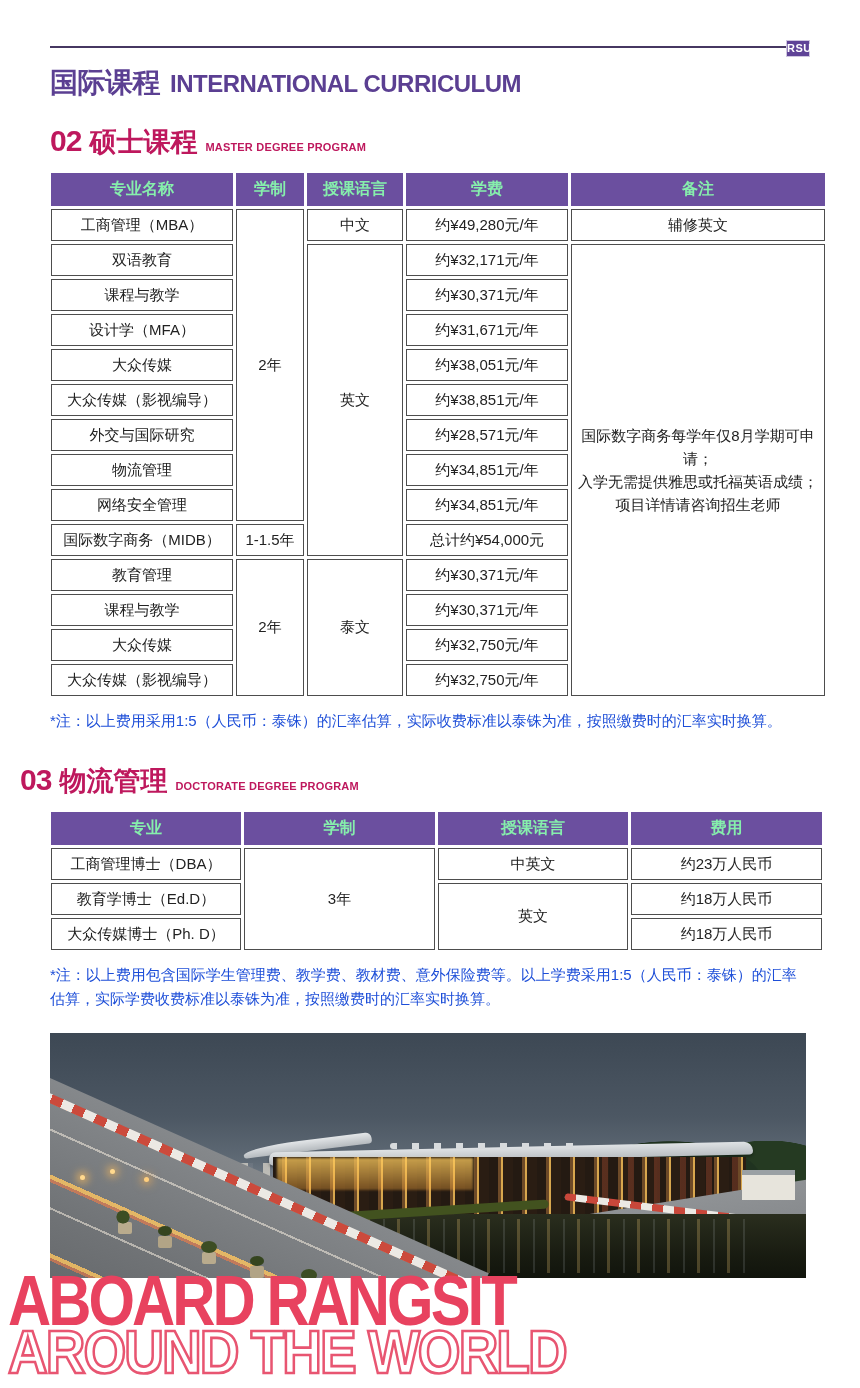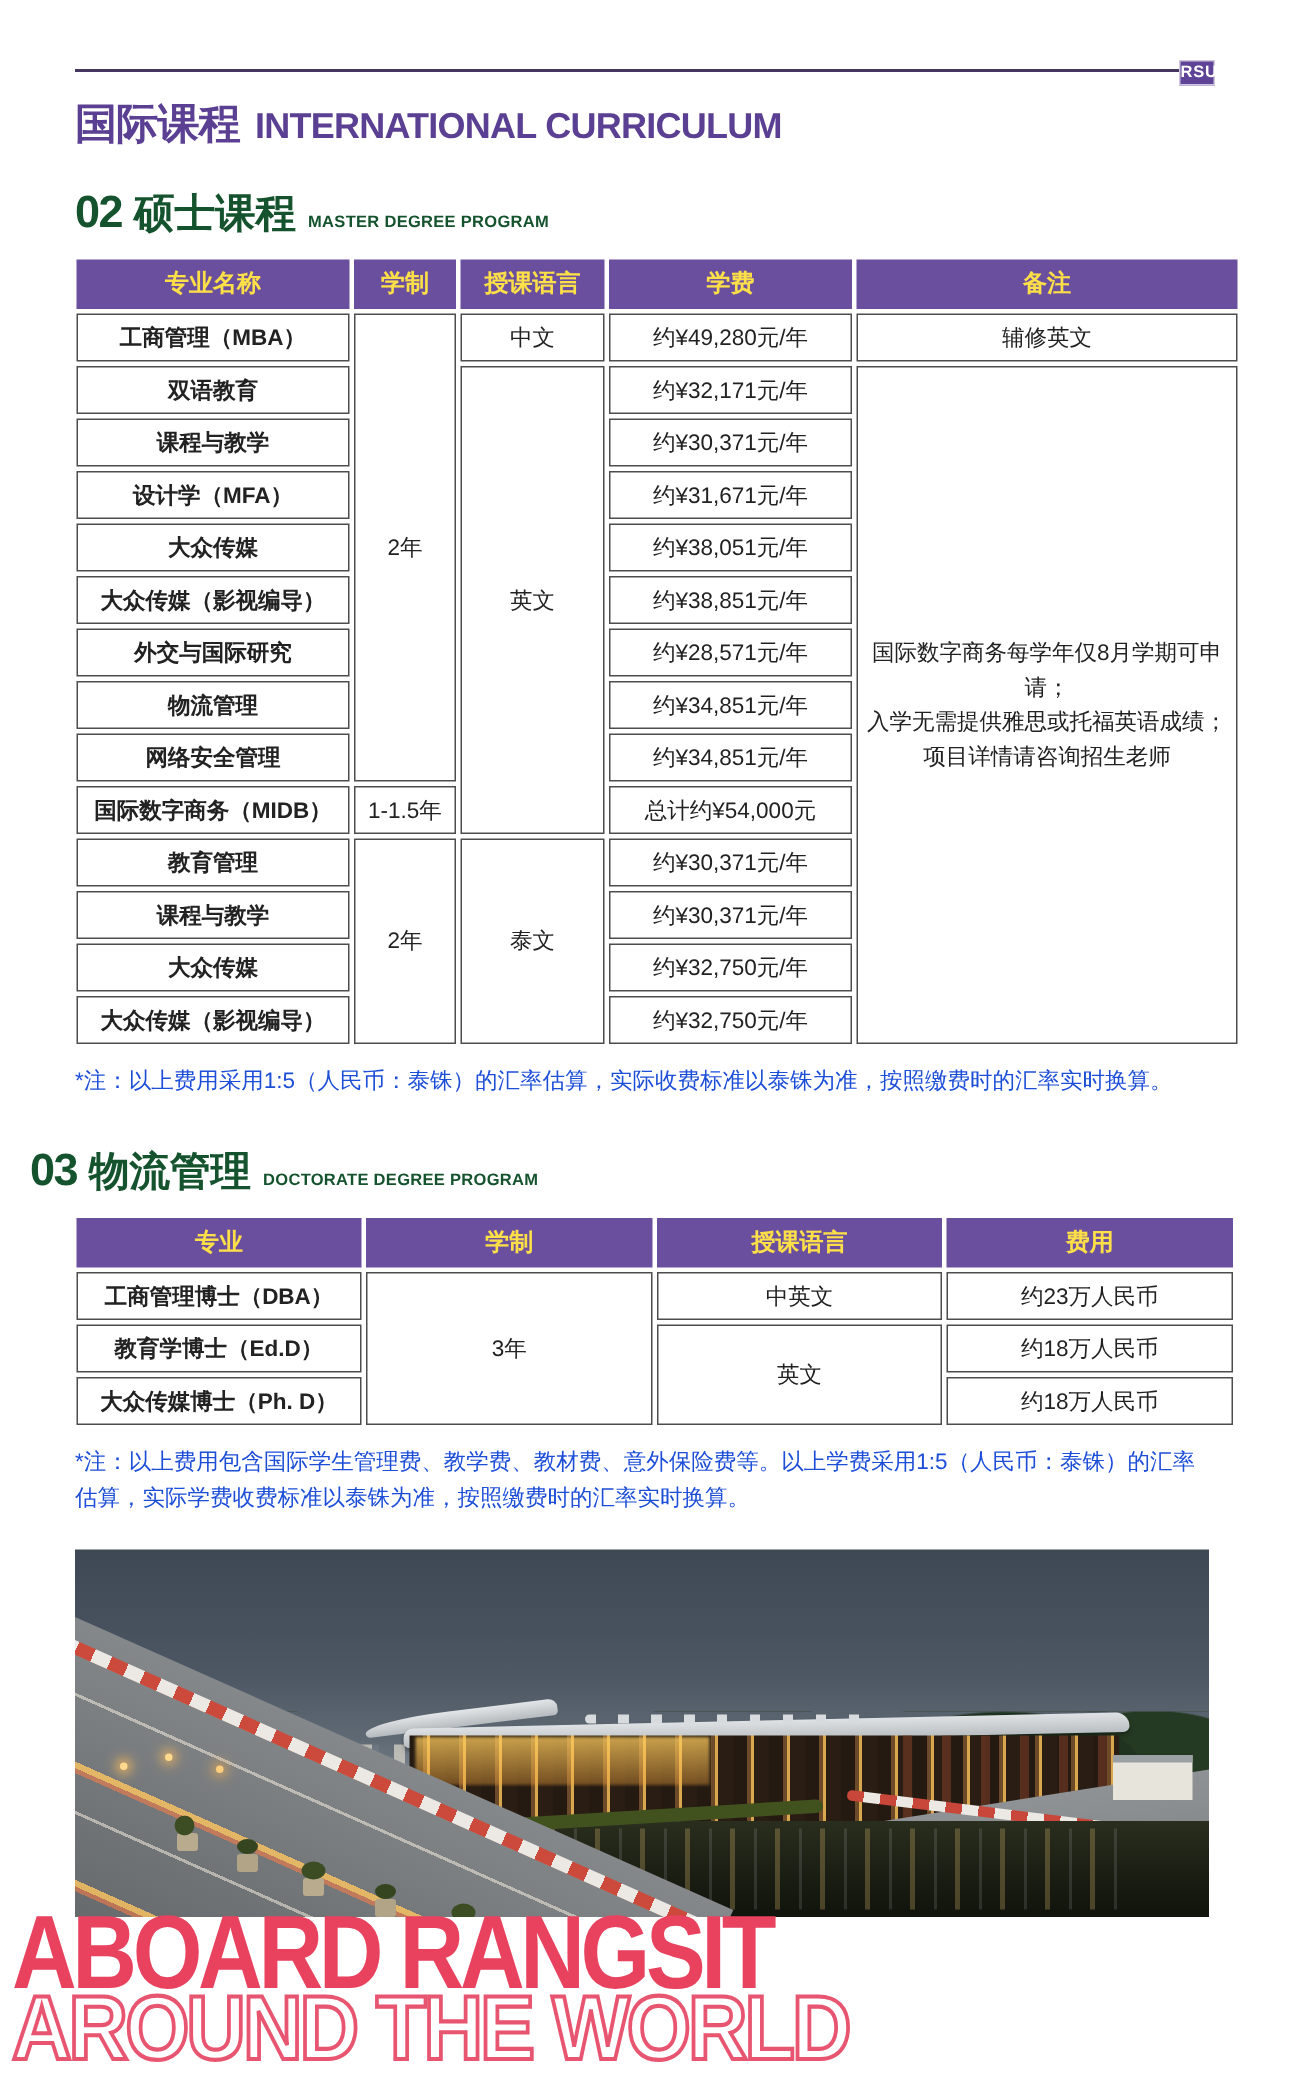--- a/index.html
+++ b/index.html
@@ -11,31 +11,31 @@
   .top-row { display:flex; align-items:flex-start; margin:40px 50px 0 50px; height:18px; }
   .rule { flex:1; border-top:2px solid #463761; margin-top:6px; }
   .rsu-tag { width:24px; height:17px; background:#5f4397; color:#fff; font-size:11px; font-weight:bold;
              text-align:center; line-height:14px; letter-spacing:.5px; border:1px solid #cfc6e0; }
 
   
   .page-title { margin:6px 0 0 50px; color:#5b3f92; letter-spacing:-.5px; display:flex; align-items:baseline; gap:10px; }
   .page-title .zh { font-size:28px; font-weight:bold; }
   .page-title .en { font-size:24px; font-weight:bold; }
 
-  .sec-head { margin:22px 0 0 50px; color:#14532d; display:flex; align-items:baseline; gap:8px; }
+  .sec-head { margin:22px 0 0 50px; color:#be185d; display:flex; align-items:baseline; gap:8px; }
   .sec-head .num { font-size:30px; font-weight:bold; letter-spacing:-1px; }
   .sec-head .zh  { font-size:27px; font-weight:bold; }
   .sec-head .en  { font-size:11px; font-weight:bold; letter-spacing:.2px; }
 
   
   table.t { border-collapse:separate; border-spacing:3px; table-layout:fixed; margin:10px 0 0 48px; width:762px; }
-  table.t th { background:#6b4f9f; color:#fde047; font-size:16px; font-weight:bold; height:33px; padding:2px; }
+  table.t th { background:#6b4f9f; color:#86efac; font-size:16px; font-weight:bold; height:33px; padding:2px; }
   table.t td { border:1px solid #4d4d4d; font-size:15px; color:#222; text-align:center; vertical-align:middle; height:32px; padding:2px 4px; background:#fff; }
   td.g { background:#efedeb; }
-  td.name { font-weight:bold;margin-top:20px; }
+  td.name { font-weight:normal;margin-top:20px; }
   td.remark { line-height:1.55; font-size:14.5px; }
 
   .footnote { margin:10px 0 0 50px; width:760px; font-size:15px; font-weight:normal; color:#1d4ed8; line-height:1.6; }
   .footnote.nowrap { white-space:nowrap; }
 
   
   .photo-wrap { position:relative; margin-top:22px; height:360px; }
   .photo { position:relative; margin-left:50px; width:756px; height:245px; overflow:hidden;
            background:linear-gradient(180deg,#3d4854 0%,#4c5763 34%,#5f6a75 52%,#7a838d 64%,#8b939b 74%,#84796b 80%); }
   .skyline { position:absolute; left:2%; top:53%; width:42%; height:7%; opacity:.75;

